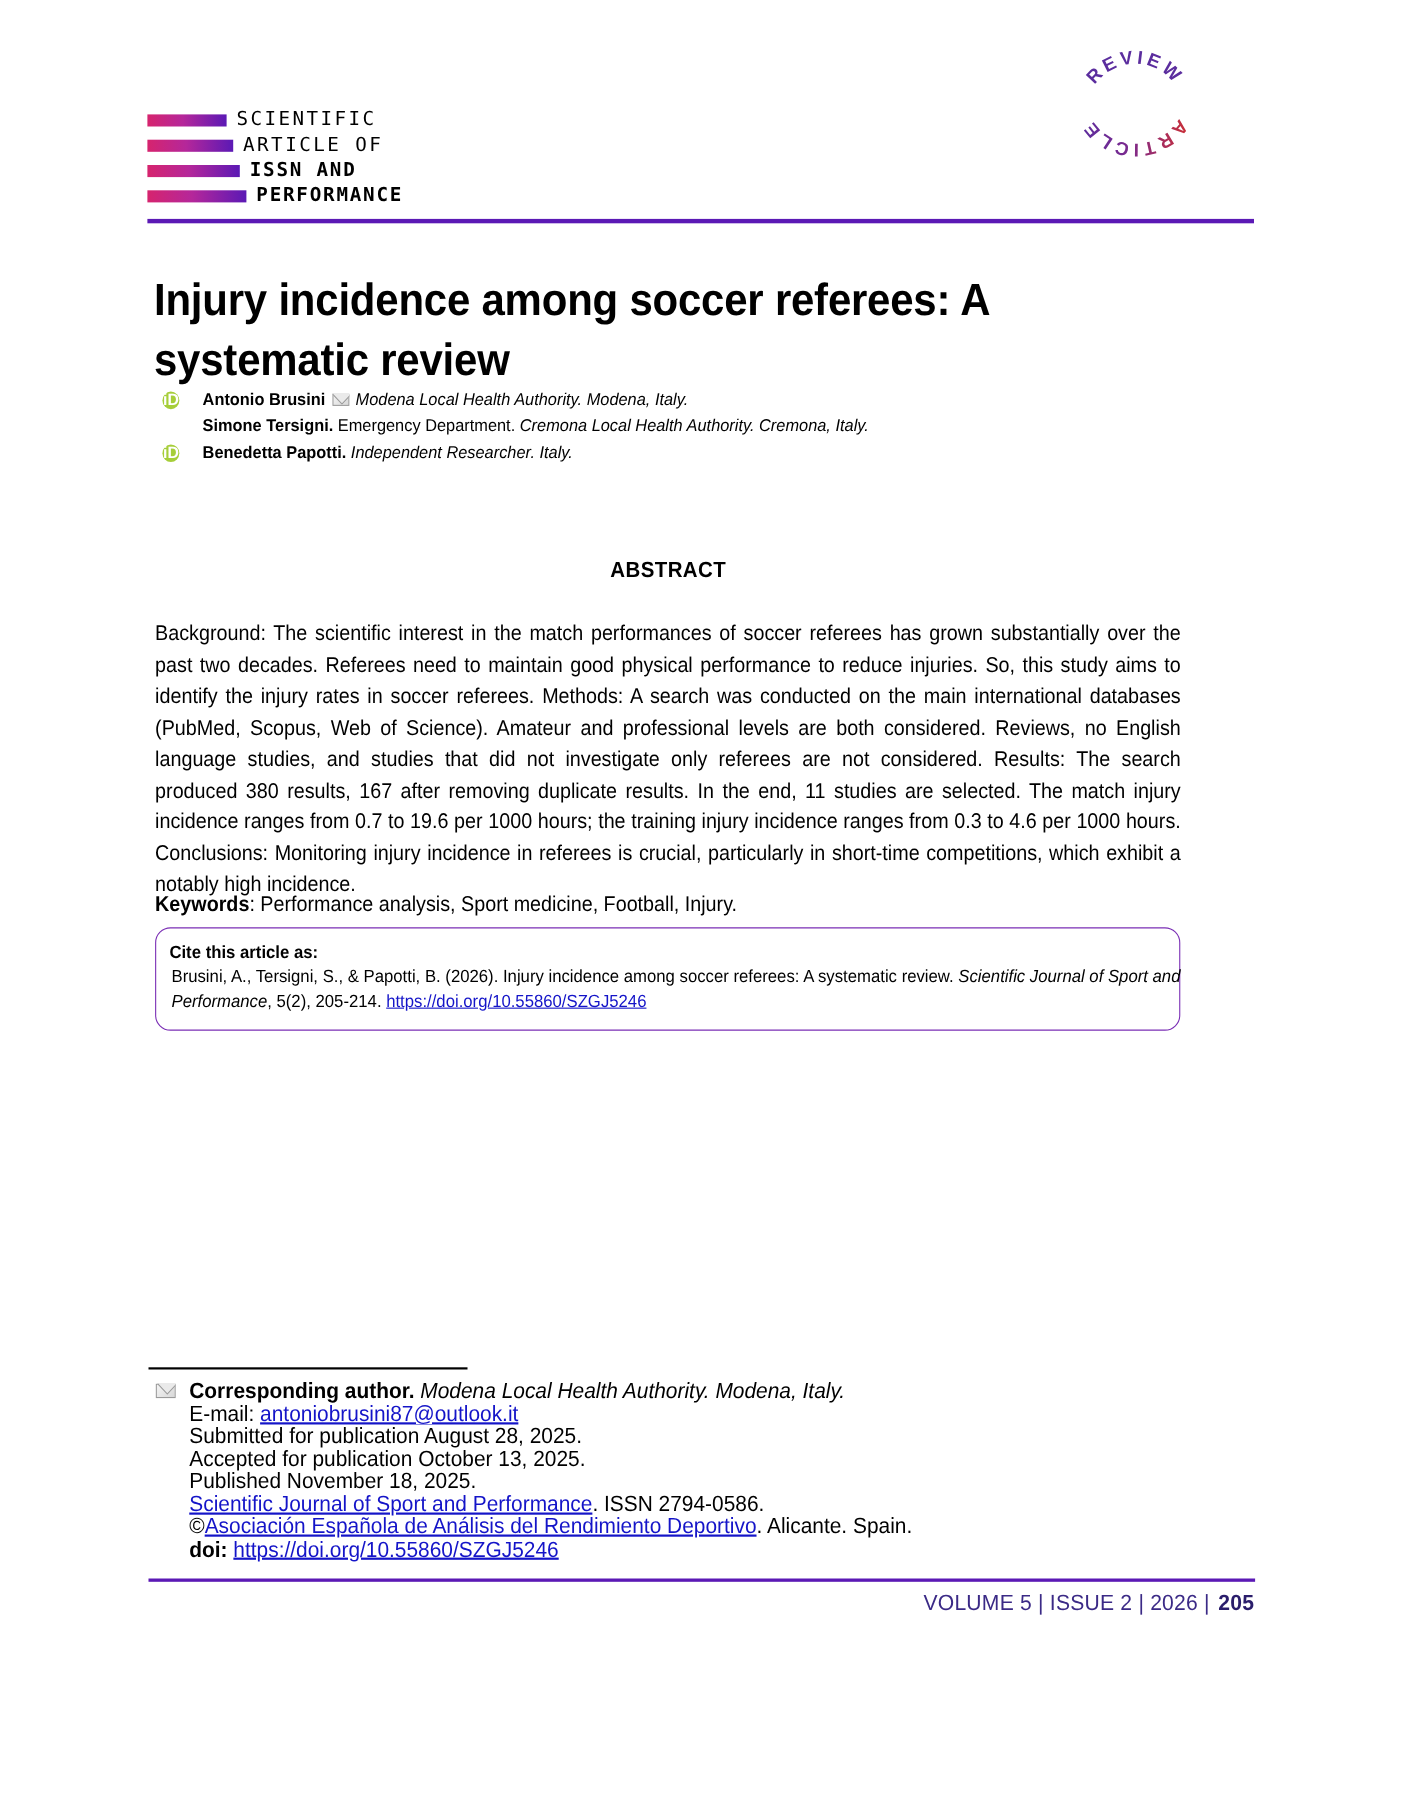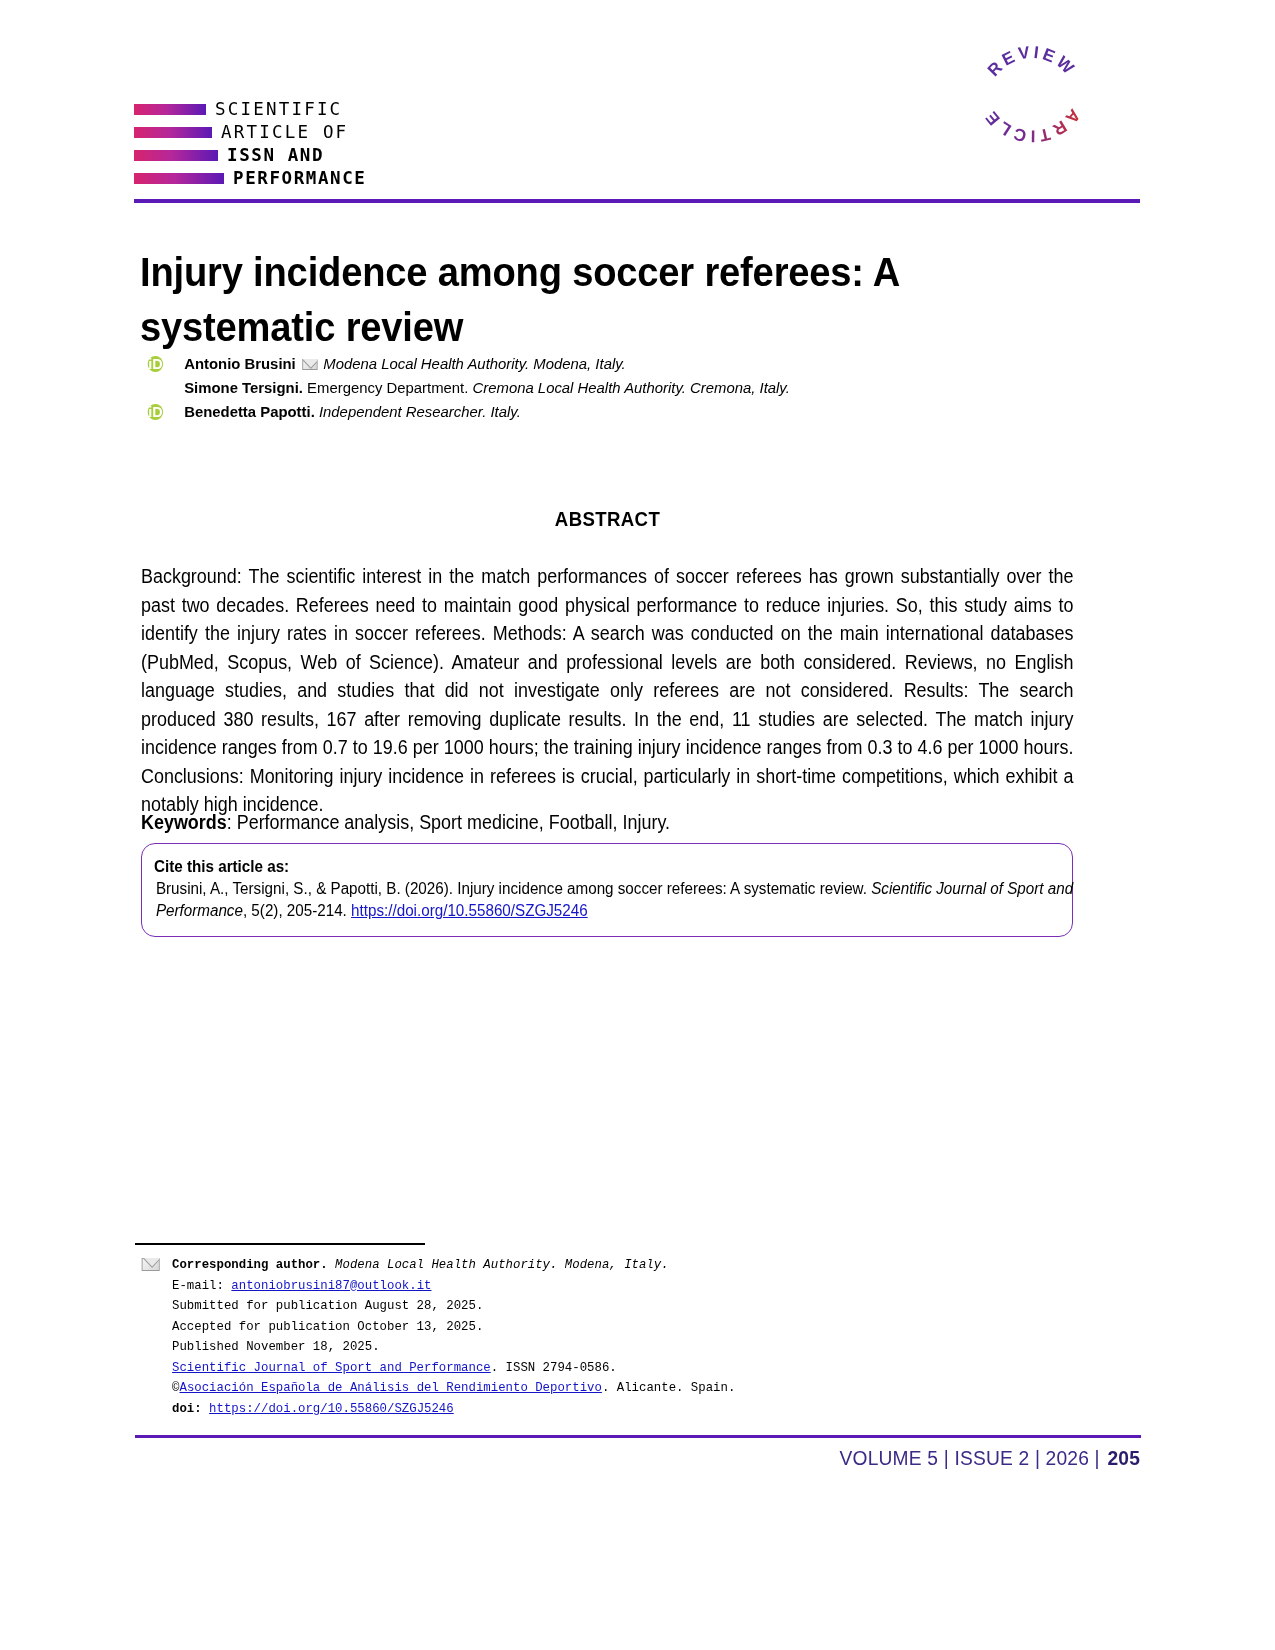--- a/index.html
+++ b/index.html
@@ -239,23 +239,22 @@
     top: 1243px;
     width: 290px;
     height: 2px;
     background: #000;
   }
   .footnote {
     position: absolute;
     left: 135px;
     top: 1255px;
     width: 800px;
-    font-size: 13px;
+    font-size: 20px;
     line-height: 20.5px;
-    font-family: Liberation Mono, monospace;
   }
   .fn-corr {
     position: relative;
     padding-left: 39px;
     transform: scaleX(0.95);
     transform-origin: left top;
     white-space: nowrap;
   }
   .fn-corr .mail-glyph {
     position: absolute;

